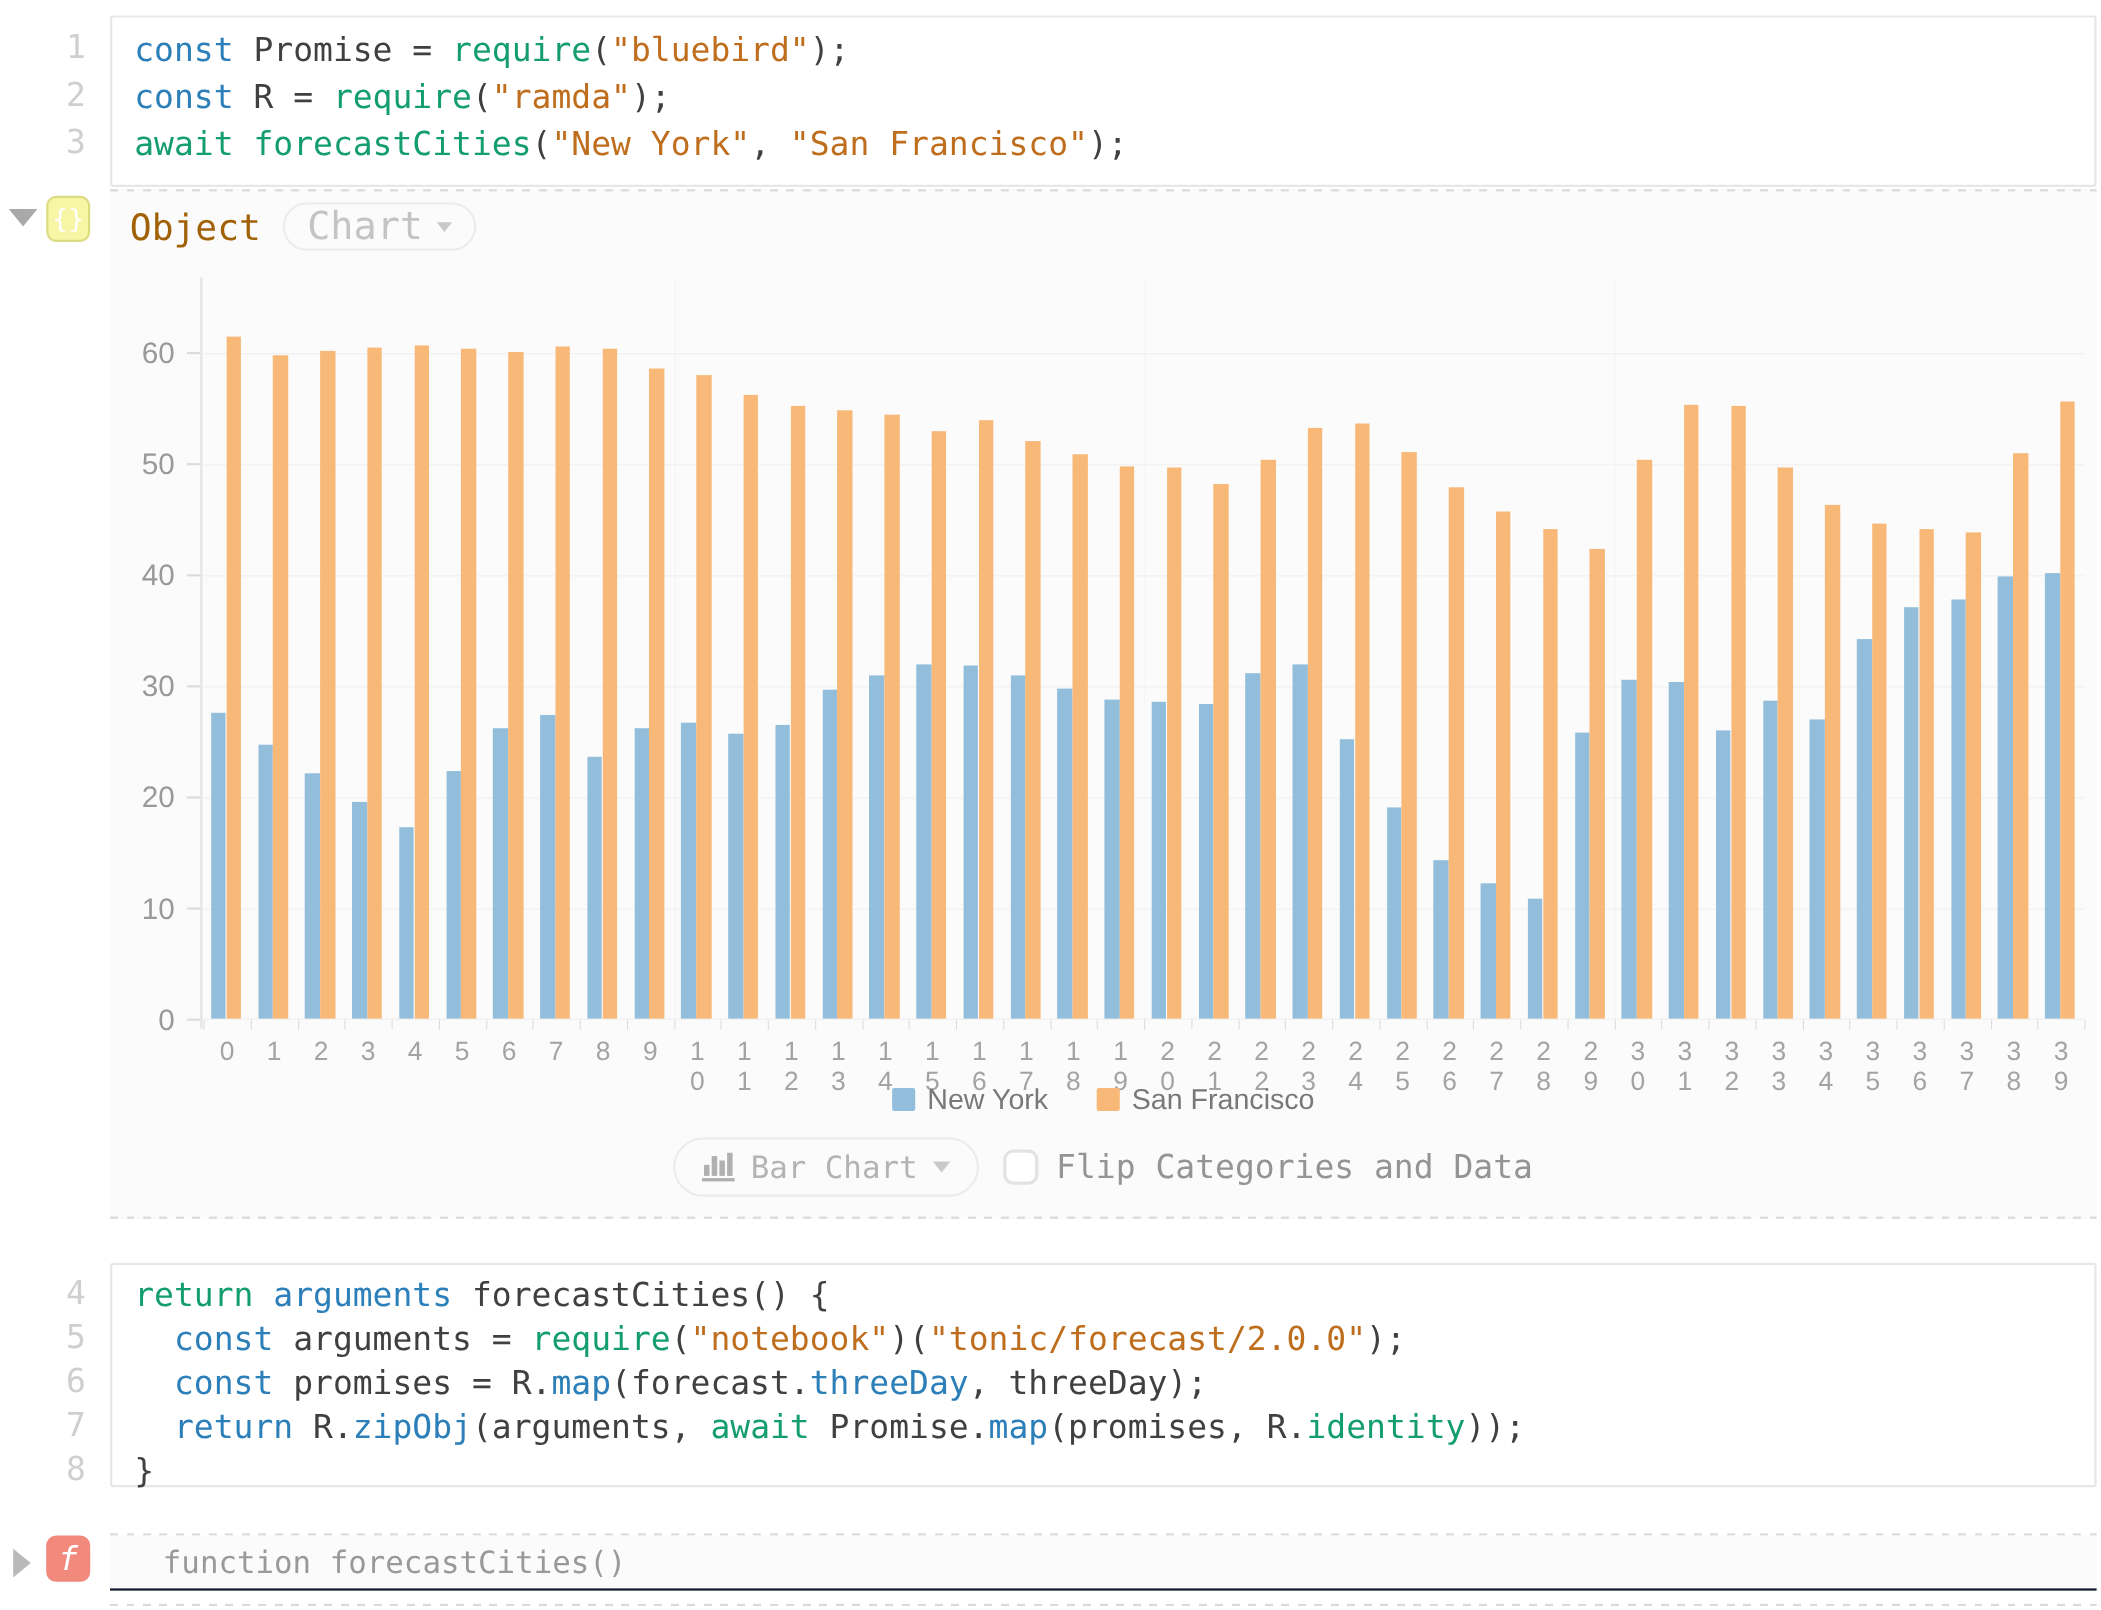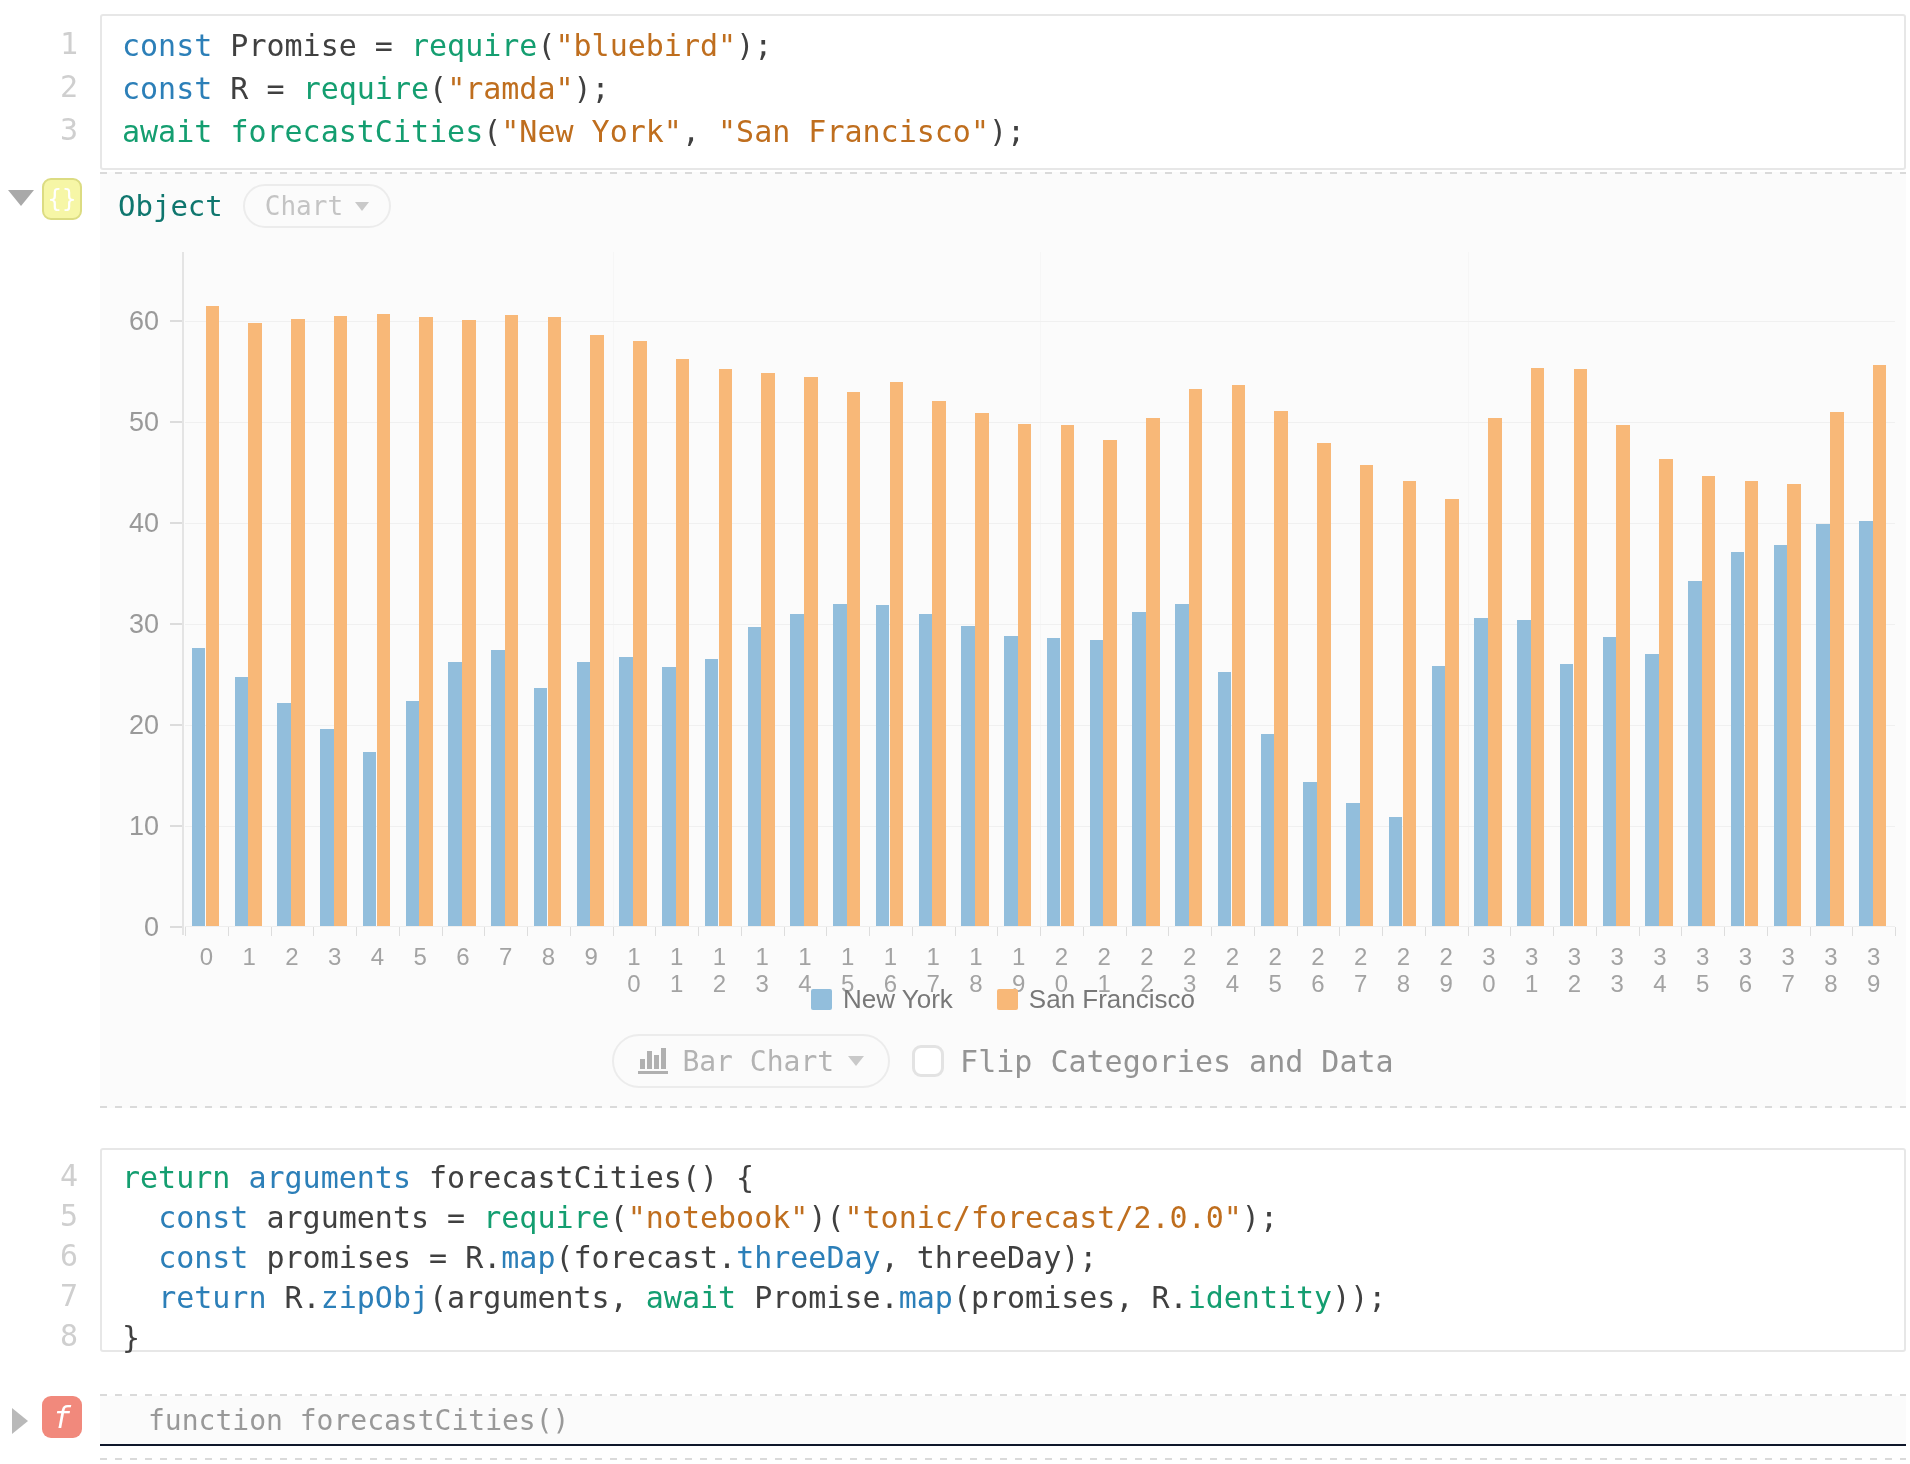--- a/index.html
+++ b/index.html
@@ -31,24 +31,24 @@
   .badge { position:absolute; width:40px; height:42px; border-radius:9px; display:flex;
            align-items:center; justify-content:center; font-size:24px; color:#fff; }
   .badge-obj { background:#f6f6a6; border:2px solid #dcdc82; }
   .badge-fn  { background:#f1897c; font-style:italic; font-size:30px; }
 
   
   .panel { position:absolute; left:100px; right:4px; top:0; bottom:0; background:#fbfbfb; }
   .dash { position:absolute; left:0; right:0; height:2px;
           background:repeating-linear-gradient(90deg,#dadada 0 7px, transparent 7px 15px); }
   .obj-header { position:absolute; left:18px; top:12px; display:flex; align-items:center; gap:20px; }
-  .obj-type { font-size:29px; color:#0f766e; }
+  .obj-type { font-size:33px; color:#a16207; }
   .pill { display:flex; align-items:center; border:2px solid #ececec; border-radius:999px;
           background:transparent; color:#c4c4c4; font-family:"DejaVu Sans Mono",monospace; cursor:pointer; }
-  .pill-sm { height:44px; padding:0 20px; gap:12px; font-size:26px; }
+  .pill-sm { height:44px; padding:0 20px; gap:12px; font-size:35px; }
   .pill-lg { height:54px; padding:0 24px; gap:14px; font-size:28px; color:#b3b3b3; }
   .chev { width:0; height:0; border-left:8px solid transparent; border-right:8px solid transparent;
           border-top:10px solid #c9c9c9; }
 
   
   .plot { position:absolute; left:85px; top:80px; width:1710px; height:675px; }
   .gridline-h { position:absolute; left:0; right:0; height:1px; background:#f0f0f0; }
   .gridline-v { position:absolute; top:0; bottom:0; width:1px; background:#f6f6f6; }
   .yaxis-line { position:absolute; left:-3px; top:0; height:683px; width:2px; background:#e4e4e4; }
   .baseline { position:absolute; left:0; right:0; bottom:0; height:1px; background:#eeeeee; }

